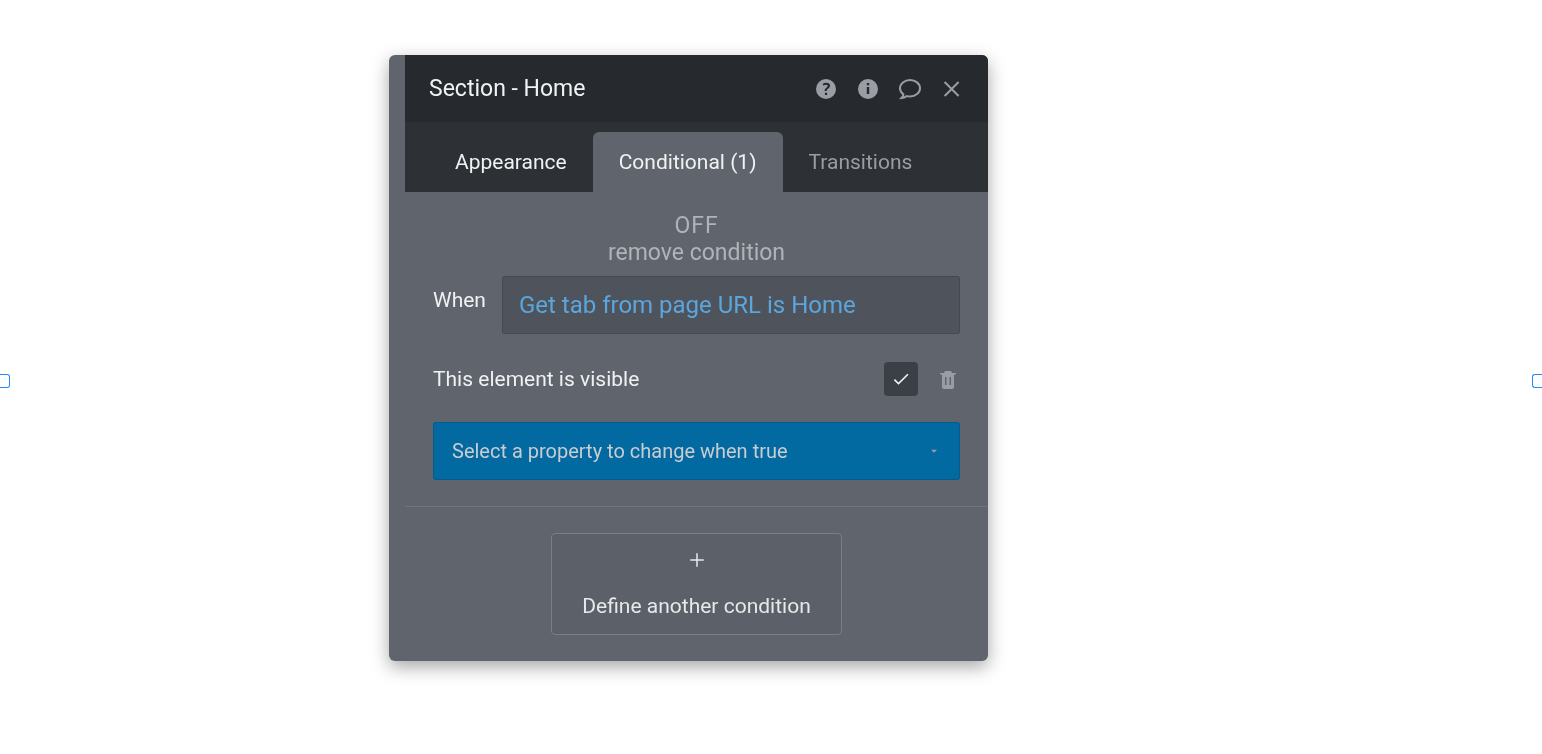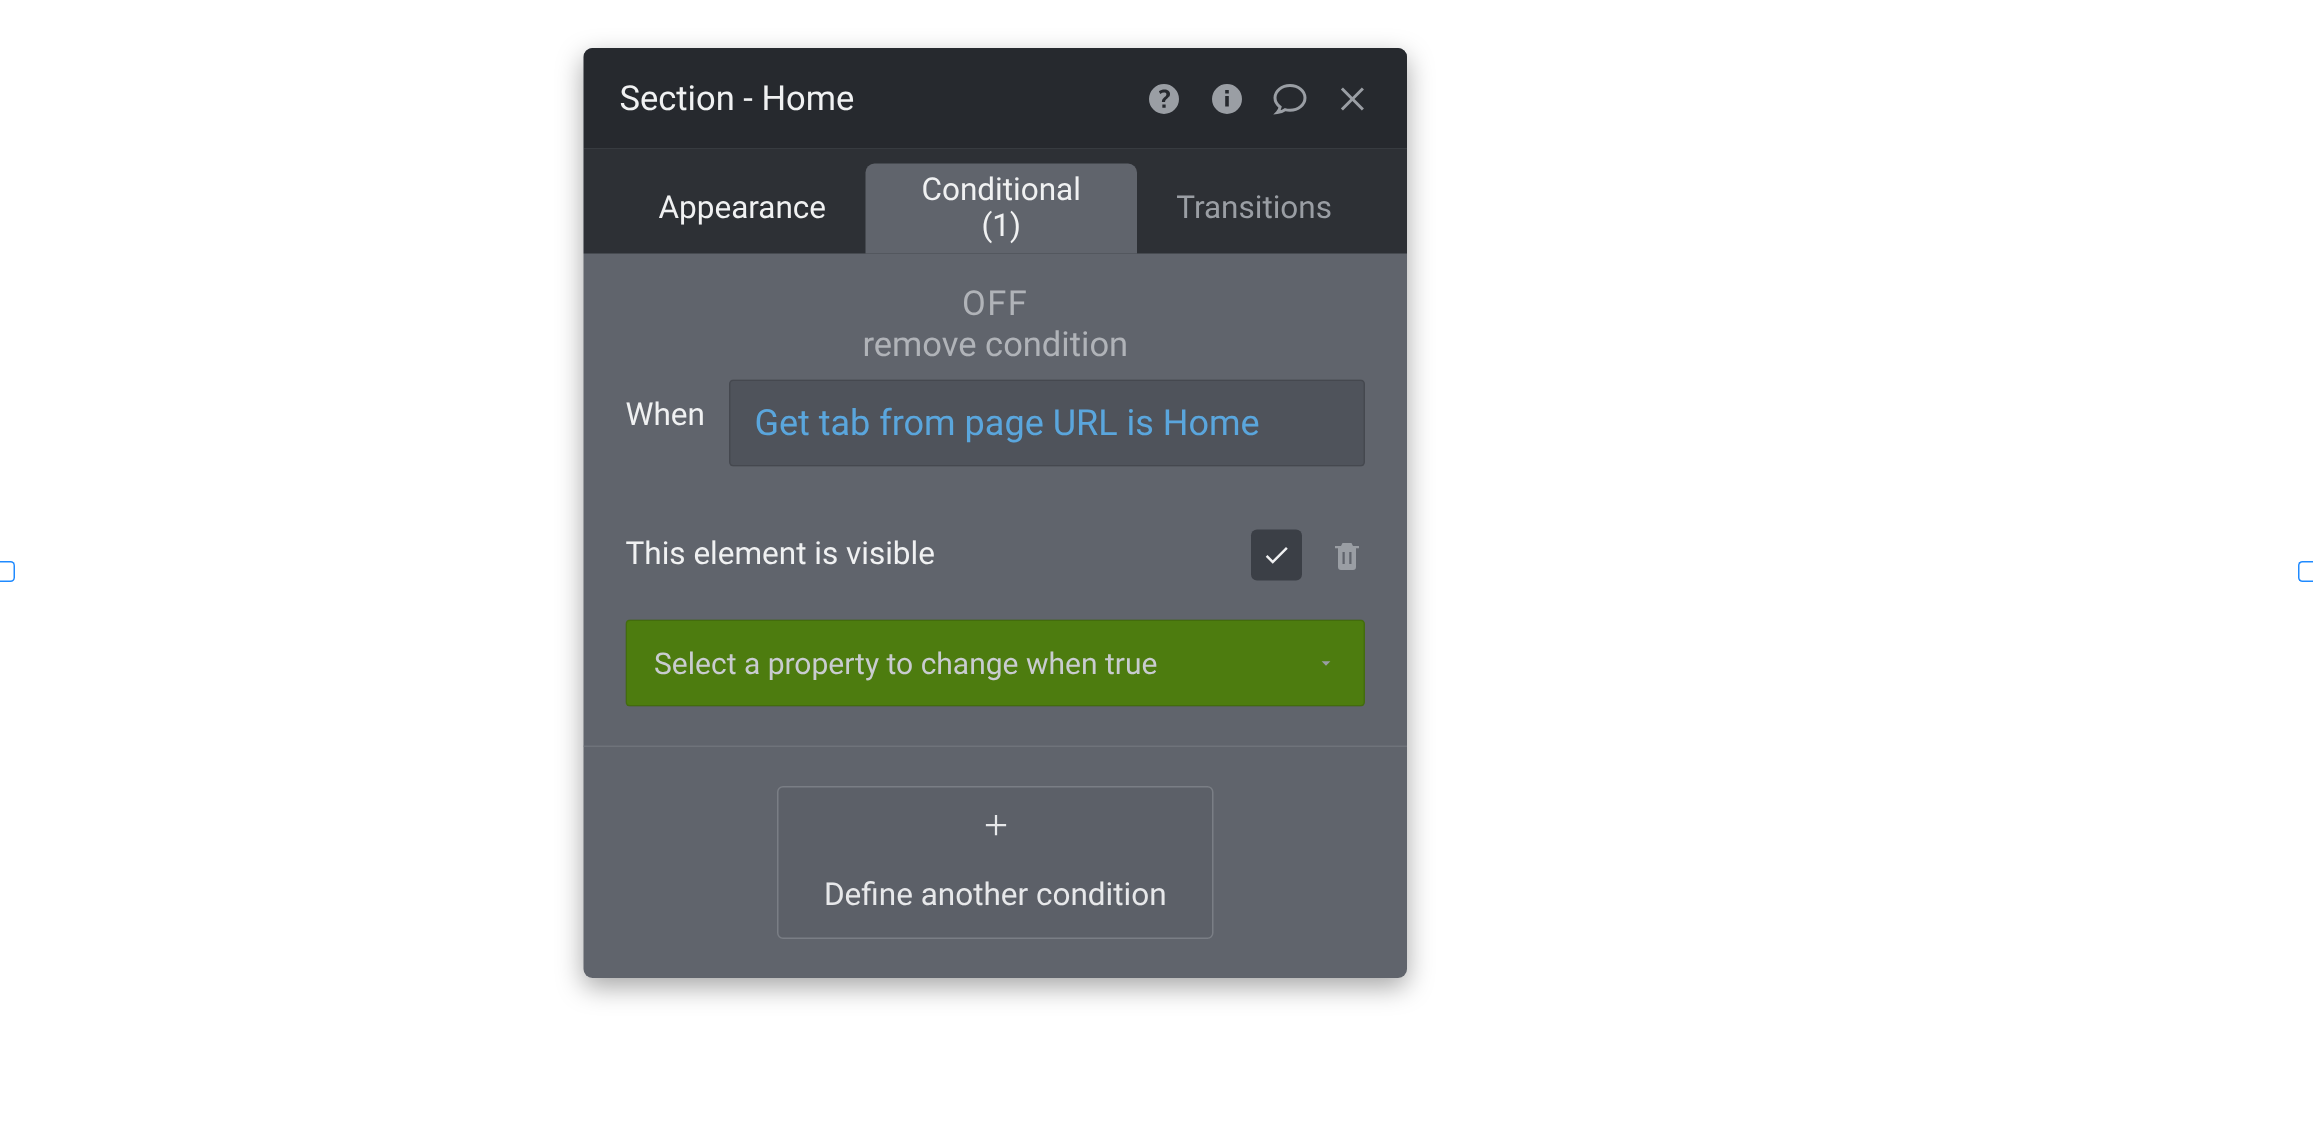--- a/index.html
+++ b/index.html
@@ -1,25 +1,26 @@
 <!DOCTYPE html>
 <html><head>
 <meta charset="utf-8">
 <style>
   html,body{margin:0;padding:0;width:1542px;height:754px;background:#fff;font-family:"Segoe UI",Roboto,Helvetica,Arial,sans-serif;color:#e7eaec;}
   *{box-sizing:border-box;}
 
   .panel{
     position:absolute;
-    left:389px; top:32px;
-    width:549px;
+    left:389px; top:55px;
+    width:599px;
     background:#60646c;
     border-radius:6px;
     box-shadow:0 6px 18px rgba(0,0,0,.35);
     overflow:hidden;
+    padding-left:16px;
   }
 
   
   .panel-header{
     background:#26292e;
     display:flex; align-items:center; justify-content:space-between;
     padding:20px 24px;
   }
   .panel-title{font-size:23px; color:#f0f1f2;}
   .header-actions{display:flex; gap:18px; align-items:center;}
@@ -47,21 +48,21 @@
   .tab.active{background:#60646c;color:#f0f1f2;text-align:center;}
 
   
   .panel-body{
     padding:20px 28px 26px 28px;
   }
   .row-top{display:flex;justify-content:space-between;align-items:center;font-size:23px;color:#b0b3b8;margin-bottom:10px;flex-direction:column;}
   .off-label{letter-spacing:1px;}
   .remove-link{color:#b0b3b8;cursor:pointer;text-align:center;}
 
-  .when-row{display:flex;align-items:stretch;gap:16px;margin-bottom:42px;}
+  .when-row{display:flex;align-items:stretch;gap:16px;margin-bottom:28px;}
   .when-label{font-size:21px;color:#f0f1f2;padding-top:12px;}
   .expr-field{
     flex:1;
     background:#4f535b;
     border-radius:3px;
     padding:14px 16px;
     font-size:24px;
     color:#5aa6dd;
     cursor:text;
     border:1px solid rgba(0,0,0,.12);
@@ -72,21 +73,21 @@
   .visible-actions{display:flex;align-items:center;gap:18px;}
   .check-box{
     width:34px;height:34px;background:#3b3f46;border-radius:4px;
     display:flex;align-items:center;justify-content:center;cursor:pointer;
   }
   .check-box svg{width:20px;height:20px;fill:#f0f1f2;}
   .trash-icon{width:24px;height:26px;cursor:pointer;}
   .trash-icon svg{width:24px;height:26px;fill:#9a9ea4;}
 
   .select-prop{
-    background:#4d7c0f;
+    background:#0369a1;
     border:1px solid rgba(0,0,0,.12);
     border-radius:3px;
     padding:16px 18px;
     font-size:20px;
     color:#c9ccd0;
     display:flex; align-items:center; justify-content:space-between;
     cursor:pointer;
   }
   .select-prop .caret svg{width:14px;height:14px;fill:#9a9ea4;}
 

